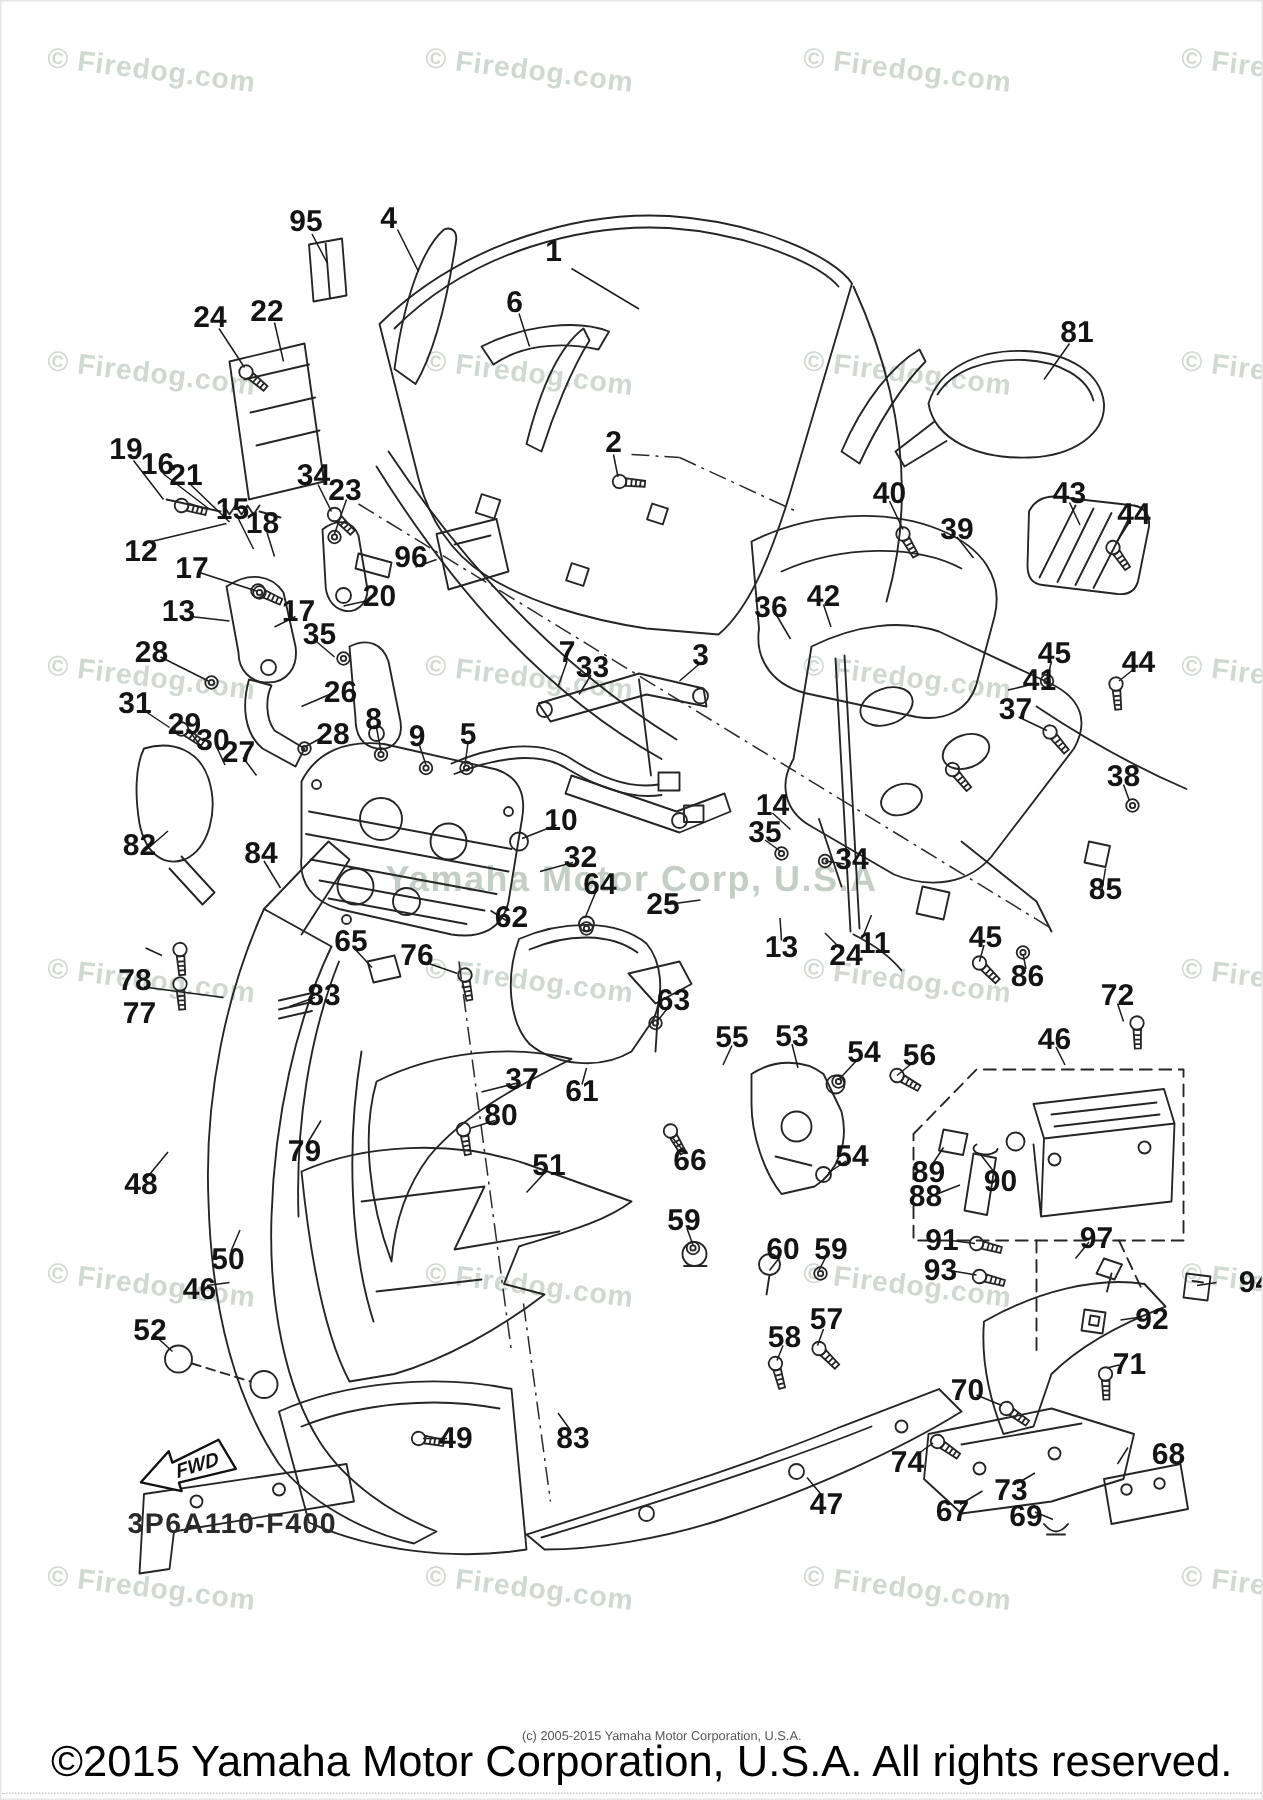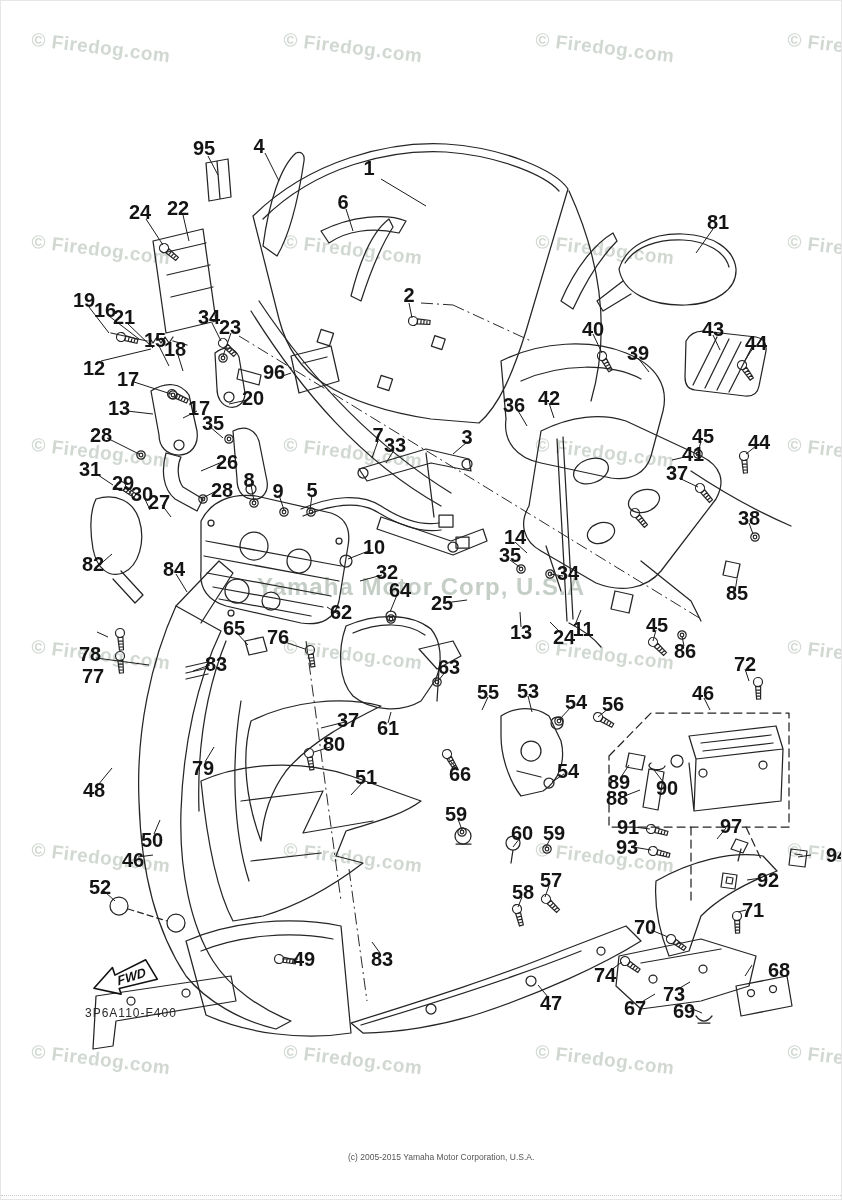--- a/index.html
+++ b/index.html
@@ -17,21 +17,21 @@
     position:absolute;left:256px;top:572px;font-size:24px;letter-spacing:1px;
     color:#b7c2b8;opacity:.8;font-weight:bold;white-space:nowrap;
   }
   .art{position:absolute;left:0;top:0;}
   .labels{position:absolute;inset:0;}
   .part-label{
     position:absolute;transform:translate(-50%,-50%);
     font-weight:bold;font-size:20px;color:#141414;line-height:1;white-space:nowrap;
   }
   .diagram-code{
-    position:absolute;left:84px;top:1005px;font-size:12px;font-weight:normal;
+    position:absolute;left:84px;top:1005px;font-size:19px;font-weight:bold;
     color:#2a2a2a;letter-spacing:1px;
   }
   .copyright-big{
     position:absolute;left:33px;top:1158px;font-size:29px;color:#000;
     white-space:nowrap;
   }
   .copyright-small{
     position:absolute;left:347px;top:1151px;font-size:8.5px;color:#555;
     white-space:nowrap;
   }
@@ -424,14 +424,15 @@
       <div class="part-label" style="left: 604px; top: 974px;">74</div>
       <div class="part-label" style="left: 754px; top: 969px; margin-left: 24px;">68</div>
       <div class="part-label" style="left: 673px; top: 993px;">73</div>
       <div class="part-label" style="left: 634px; top: 1007px;">67</div>
       <div class="part-label" style="left: 683px; top: 1010px;">69</div>
     </div>
 
   <div class="diagram-code">3P6A110-F400</div>
 
   <div class="copyright-small">(c) 2005-2015 Yamaha Motor Corporation, U.S.A.</div>
+  <div class="copyright-big">©2015 Yamaha Motor Corporation, U.S.A. All rights reserved.</div>
   <div class="bottom-rule"></div>
 </div>
 
 </body></html>

